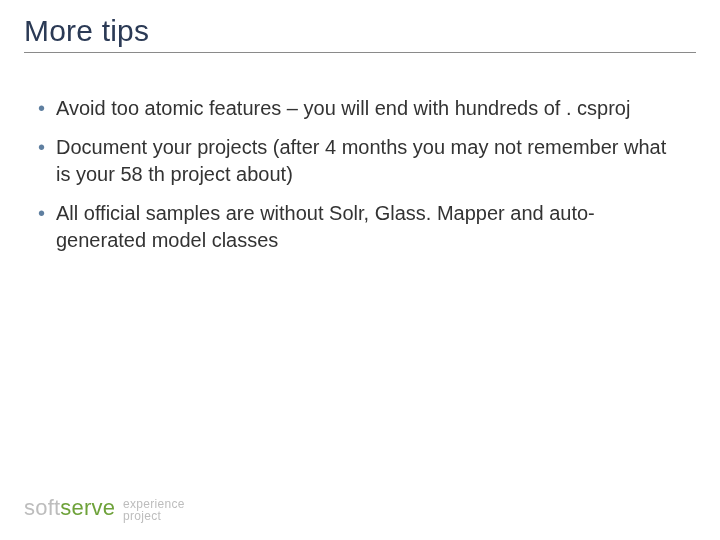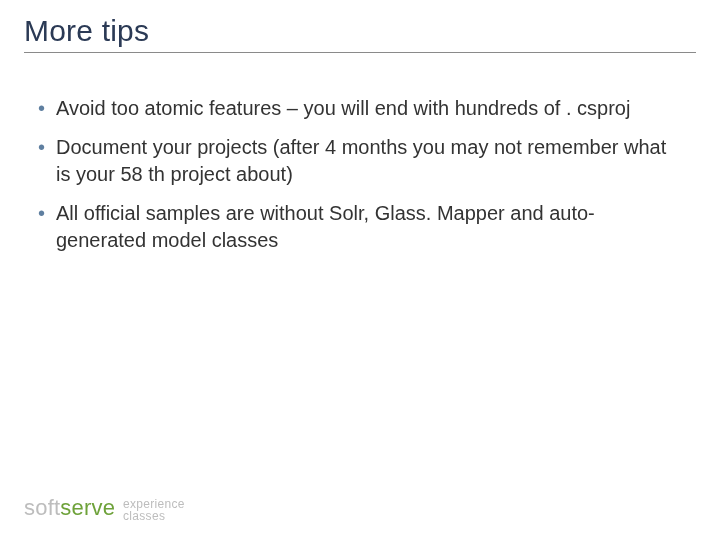--- a/index.html
+++ b/index.html
@@ -102,17 +102,17 @@
       <li>All official samples are without Solr, Glass. Mapper and auto-generated model classes</li>
     </ul>
   </div>
 
   <div class="footer">
     <span class="brand">
       <span>soft</span><span class="accent">serve</span>
     </span>
     <span class="tagline">
       <span>experience</span>
-      <span>classes</span>
+      <span>project</span>
     </span>
   </div>
 
 </div>
 
 </body></html>

